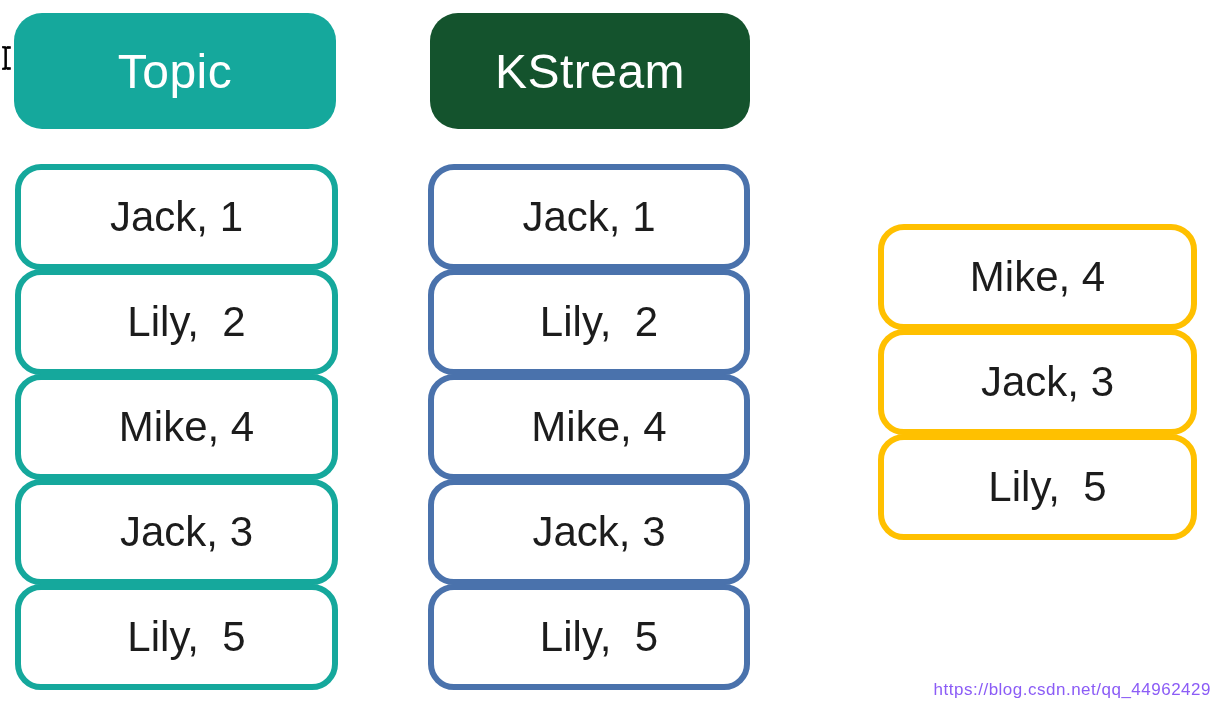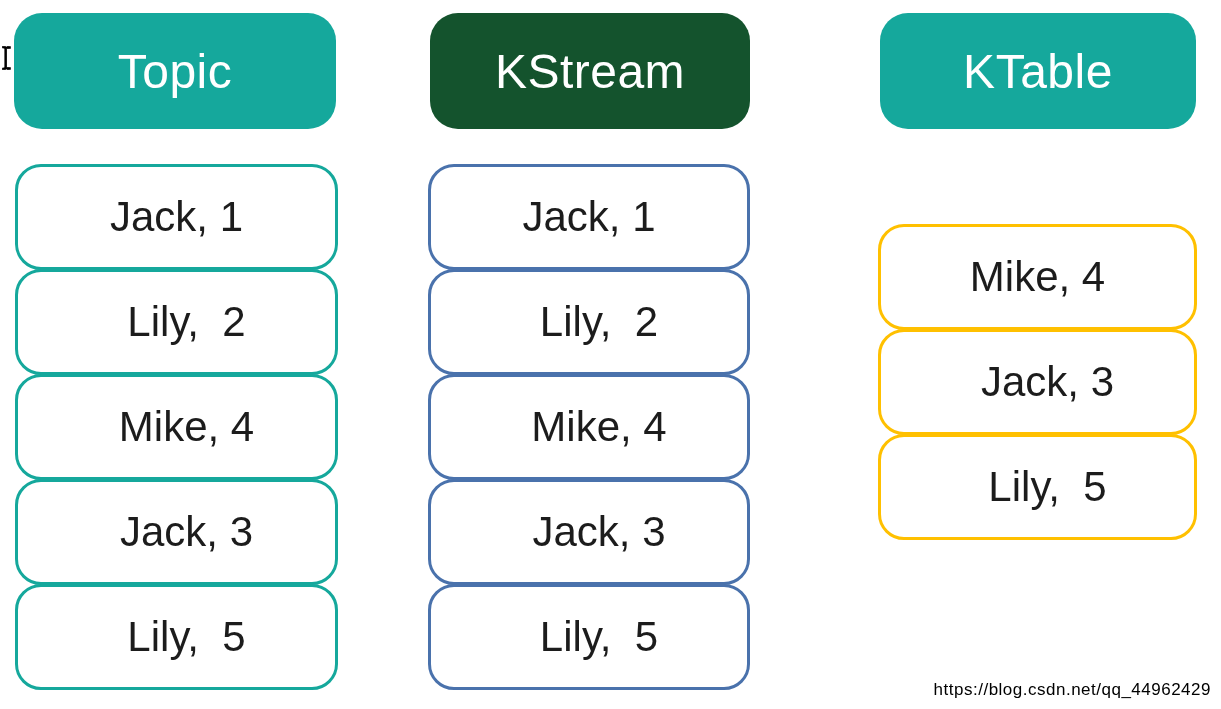--- a/index.html
+++ b/index.html
@@ -32,35 +32,35 @@
   .cells {
     position: absolute;
     display: flex;
     flex-direction: column;
   }
   .cell {
     box-sizing: border-box;
     height: 106px;
     border-radius: 26px;
     background: #ffffff;
-    border: 3px solid #84cc16;
+    border: 6px solid #84cc16;
     display: flex;
     align-items: center;
     justify-content: center;
     font-size: 42px;
     color: #1c1c1c;
     white-space: pre;
   }
   .cell + .cell { margin-top: -1px; padding-left: 20px; }
   .watermark {
     position: absolute;
     right: 10px;
     bottom: 9px;
     font-size: 17px;
-    color: #000000;
+    color: #8b5cf6;
     letter-spacing: 0.5px;
     user-select: none;
     margin-top: 8px;
   }
   .ibeam-cursor {
     position: absolute;
     left: 1px;
     top: 46px;
   }
 </style>
@@ -91,23 +91,20 @@
     <span>KStream</span>
   </div>
   <div class="cells" style="left:428px; top:164px; width:322px;">
     <div class="cell" style="border-color:#4A72AC;">Jack, 1</div>
     <div class="cell" style="border-color:#4A72AC;">Lily,  2</div>
     <div class="cell" style="border-color:#4A72AC;">Mike, 4</div>
     <div class="cell" style="border-color:#4A72AC;">Jack, 3</div>
     <div class="cell" style="border-color:#4A72AC;">Lily,  5</div>
   </div>
 
-  <div class="col-header" style="left:880px; width:316px; background:#15A89C;">
-    <span>KTable</span>
-  </div>
   <div class="cells" style="left:878px; top:224px; width:319px;">
     <div class="cell" style="border-color:#FFC000;">Mike, 4</div>
     <div class="cell" style="border-color:#FFC000;">Jack, 3</div>
     <div class="cell" style="border-color:#FFC000;">Lily,  5</div>
   </div>
 
   <div class="watermark">https://blog.csdn.net/qq_44962429</div>
 
 </div>
 

